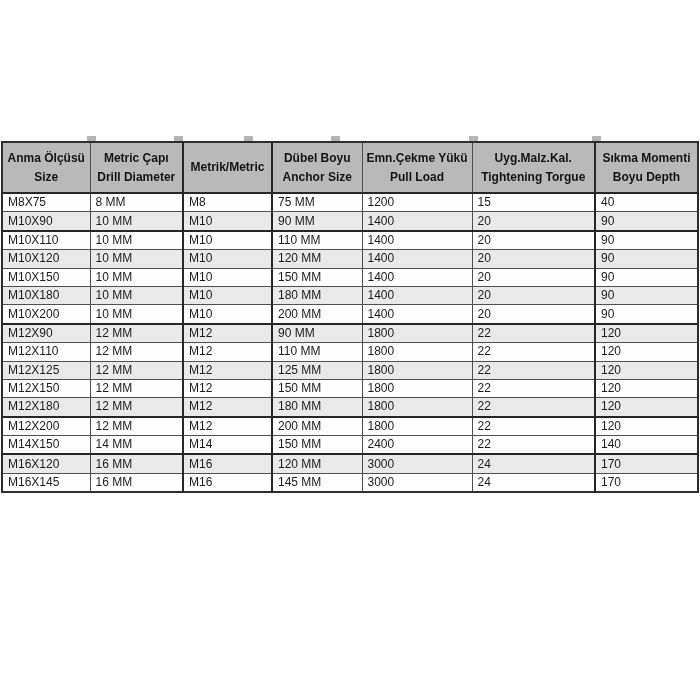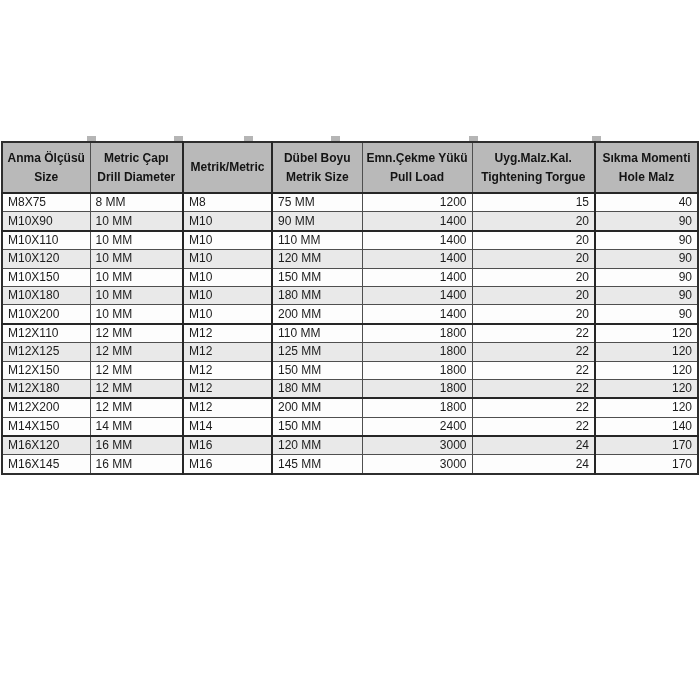--- a/index.html
+++ b/index.html
@@ -26,21 +26,21 @@
     font-size:12px;font-weight:bold;line-height:19px;
     height:49px;text-align:center;vertical-align:middle;
     border-bottom:2px solid #262626;
     padding:0 1px;
     color:#141414;
   }
   td{
     font-size:12px;height:17.4px;line-height:17px;
     padding:0 5px;text-align:left;vertical-align:middle;
   }
-  td.num{text-align:right;}
+  td.num{text-align:left;}
   tr.alt td{background:#e9e9e9;}
   tr.plain td{background:#fdfdfd;}
   tr.group-end td{border-bottom:2px solid #262626;}
   td.thick-r, th.thick-r{border-right:2px solid #262626;}
   
   .smudge{
     position:absolute;top:-5px;width:9px;height:5px;background:#b5b5b5;
   }
 </style>
 </head>
@@ -73,33 +73,33 @@
           </th>
           <th class="thick-r">
             <div>Metric Çapı</div>
             <div>Drill Diameter</div>
           </th>
           <th class="thick-r">
             <div>Metrik/Metric</div>
           </th>
           <th>
             <div>Dübel Boyu</div>
-            <div>Metrik Size</div>
+            <div>Anchor Size</div>
           </th>
           <th>
             <div>Emn.Çekme Yükü</div>
             <div>Pull Load</div>
           </th>
           <th class="thick-r">
             <div>Uyg.Malz.Kal.</div>
             <div>Tightening Torgue</div>
           </th>
           <th>
             <div>Sıkma Momenti</div>
-            <div>Hole Malz</div>
+            <div>Boyu Depth</div>
           </th>
         </tr>
     </thead>
     <tbody id="table-body">
         <tr class="plain">
           <td>M8X75</td>
           <td class="thick-r">8 MM</td>
           <td class="thick-r">M8</td>
           <td>75 MM</td>
           <td class="num">1200</td>
@@ -153,20 +153,29 @@
         </tr>
         <tr class="plain group-end">
           <td>M10X200</td>
           <td class="thick-r">10 MM</td>
           <td class="thick-r">M10</td>
           <td>200 MM</td>
           <td class="num">1400</td>
           <td class="num thick-r">20</td>
           <td class="num">90</td>
         </tr>
+        <tr class="alt">
+          <td>M12X90</td>
+          <td class="thick-r">12 MM</td>
+          <td class="thick-r">M12</td>
+          <td>90 MM</td>
+          <td class="num">1800</td>
+          <td class="num thick-r">22</td>
+          <td class="num">120</td>
+        </tr>
         <tr class="plain">
           <td>M12X110</td>
           <td class="thick-r">12 MM</td>
           <td class="thick-r">M12</td>
           <td>110 MM</td>
           <td class="num">1800</td>
           <td class="num thick-r">22</td>
           <td class="num">120</td>
         </tr>
         <tr class="alt">

